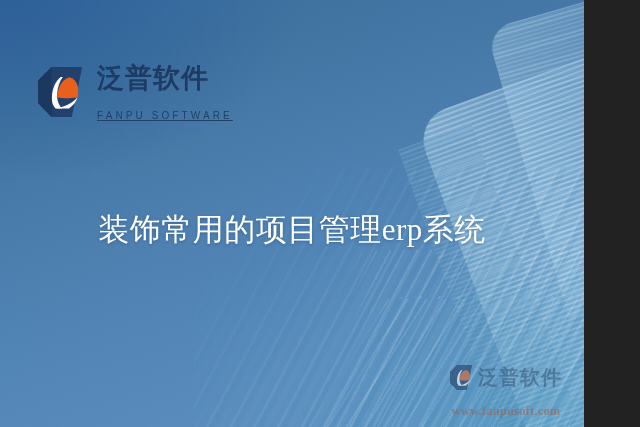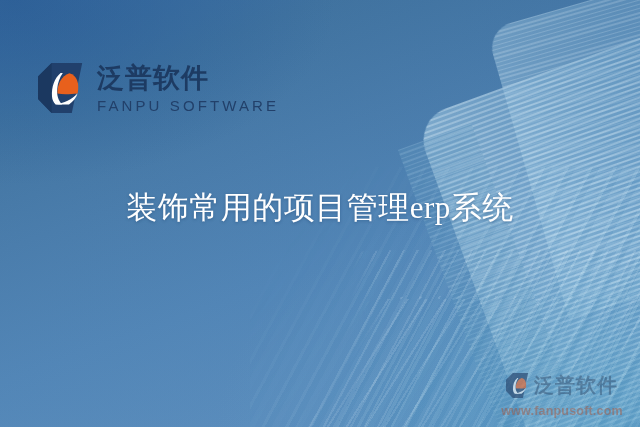--- a/index.html
+++ b/index.html
@@ -5,21 +5,21 @@
 <style>
   html, body {
     margin: 0;
     padding: 0;
     background: #222;
   }
   * { box-sizing: border-box; }
 
   .banner {
     position: relative;
-    width: 640px;
+    width: 584px;
     height: 427px;
     overflow: hidden;
     font-family: "Liberation Sans", "DejaVu Sans", sans-serif;
     background: #4a7cb0;
     user-select: none;
   }
 
   
   .sky-base {
     position: absolute;
@@ -251,35 +251,36 @@
     font-family: "DejaVu Sans", "Liberation Sans", sans-serif;
     font-size: 27px;
     line-height: 1.05;
     font-weight: 600;
     color: #1d3b63;
     letter-spacing: 1px;
     white-space: nowrap;
   }
   .brand-en {
     font-family: "Liberation Sans", sans-serif;
-    font-size: 15px;
+    font-size: 10px;
     line-height: 1;
     font-weight: 500;
     color: #22406a;
     letter-spacing: 3.1px;
-    margin-top: 6px;
-    white-space: nowrap;
+    margin-top: 19px;
+    white-space: nowrap;
+    text-decoration: underline;
   }
 
   
   .headline {
     position: absolute;
     left: 0;
     right: 0;
-    top: 184px;
+    top: 206px;
     text-align: center;
     font-family: "Liberation Serif", "DejaVu Serif", serif;
     color: #ffffff;
     font-size: 31px;
     line-height: 47px;
     letter-spacing: 0.5px;
     text-shadow: 0 1px 3px rgba(26,62,104,0.42);
     white-space: nowrap;
   }
   .headline-line { display: block; }
@@ -309,27 +310,27 @@
   .wm-cn {
     font-family: "DejaVu Sans", "Liberation Sans", sans-serif;
     font-size: 20px;
     font-weight: 700;
     color: rgba(48,76,108,0.62);
     letter-spacing: 1px;
     line-height: 1;
     white-space: nowrap;
   }
   .wm-url {
-    font-family: Liberation Sans, sans-serif;
+    font-family: Liberation Serif, serif;
     font-size: 12.5px;
     font-weight: 700;
     color: rgba(168,84,58,0.62);
     letter-spacing: 0.2px;
     line-height: 1;
-    margin-top: 7px;
+    margin-top: 15px;
     white-space: nowrap;
   }
 </style>
 </head>
 <body>
 
 <div class="banner">
 
   <div class="sky-base"></div>
   <div class="sky-tint-tl"></div>

